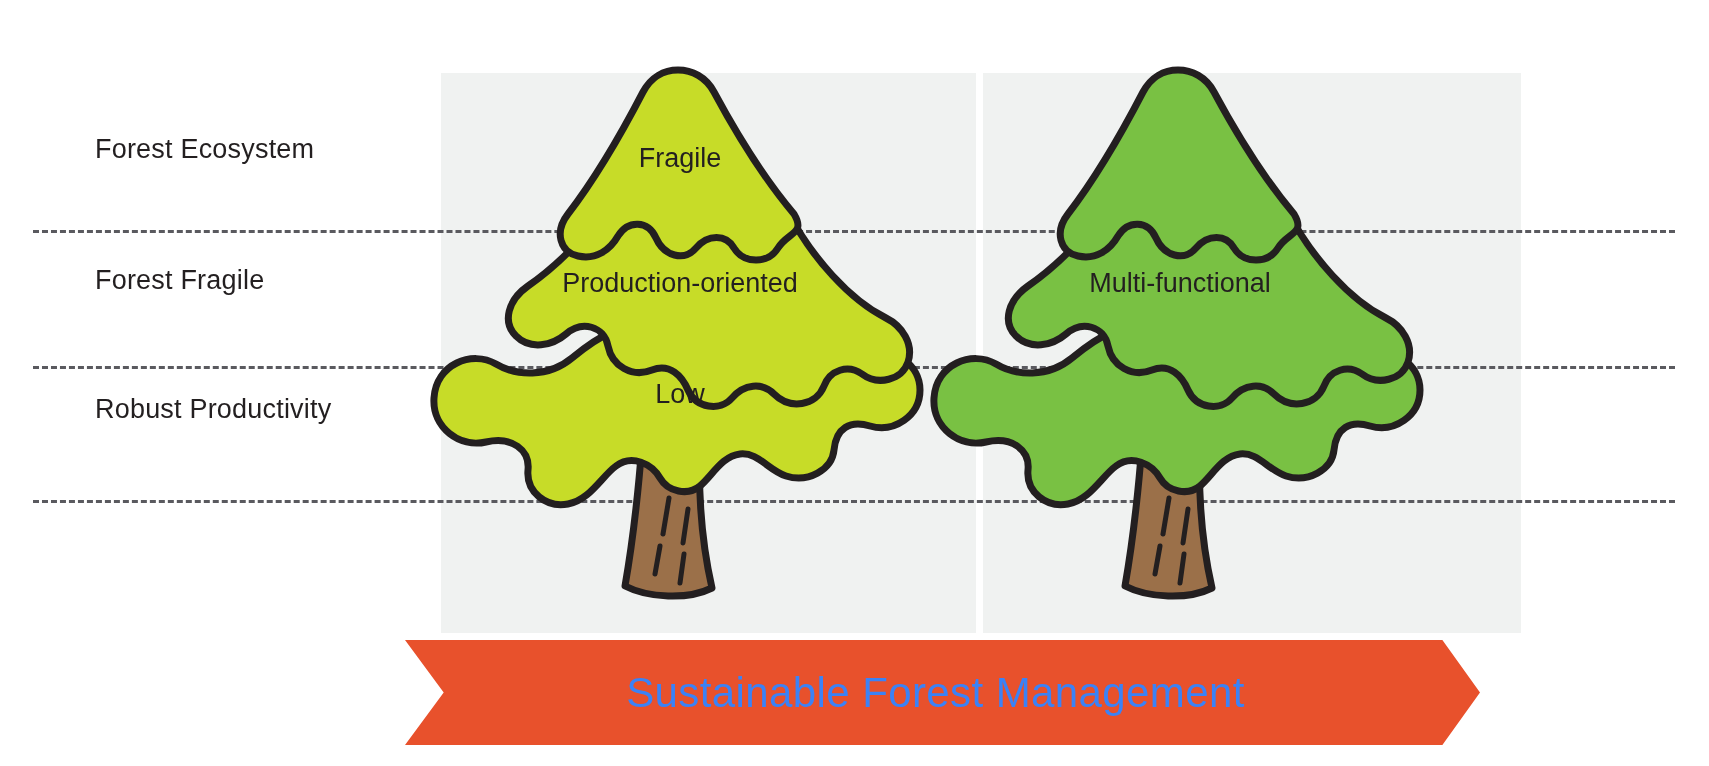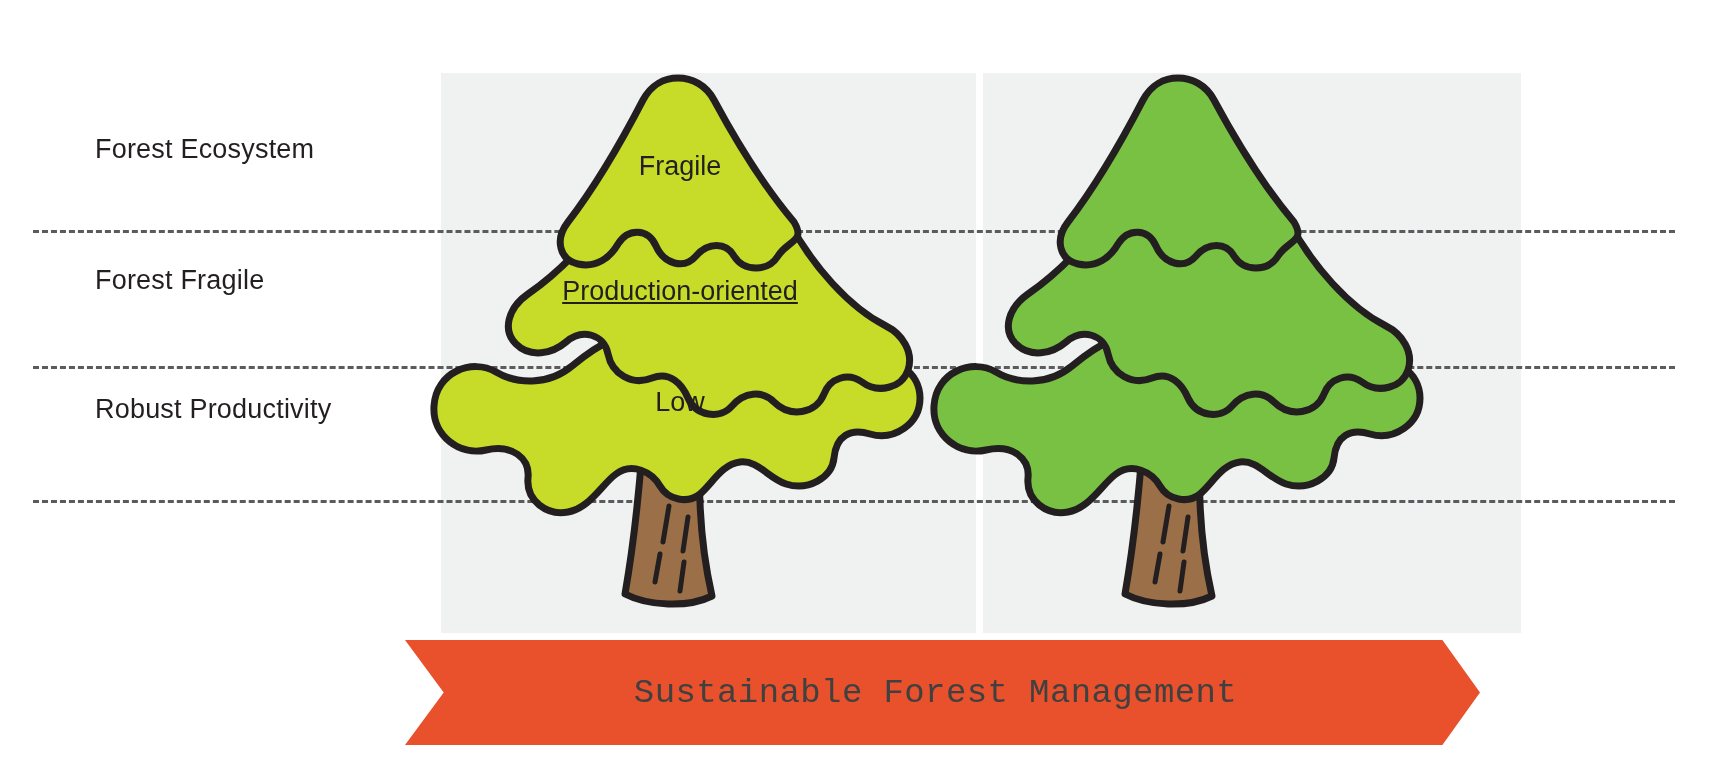--- a/index.html
+++ b/index.html
@@ -56,40 +56,40 @@
     height: 0;
     border-top: 3px dashed #5a5a5f;
   }
   #divider-1 { top: 188px; }
   #divider-2 { top: 324px; }
   #divider-3 { top: 458px; }
 
   
   .tree {
     position: absolute;
-    top: 12px;
+    top: 4px;
     width: 520px;
     height: 560px;
   }
   #tree-left  { left: 420px; }
   #tree-right { left: 920px; }
   .tree svg { display: block; width: 100%; height: 100%; overflow: visible; }
 
   .tree-text {
     position: absolute;
     width: 100%;
     text-align: center;
     color: #231f20;
     font-size: 27px;
     font-family: "Liberation Sans", sans-serif;
     white-space: nowrap;
     pointer-events: none;
   }
   .t-eco  { top: 97px; }
-  .t-func { top: 222px; text-decoration: underline; }
+  .t-func { top: 222px; }
   .t-prod { top: 333px; }
 
   
   #banner {
     position: absolute;
     left: 405px;
     top: 598px;
     width: 1075px;
     height: 105px;
   }
@@ -99,23 +99,23 @@
     background: #e8512c;
     -webkit-clip-path: polygon(0 0, 96.5% 0, 100% 50%, 96.5% 100%, 0 100%, 3.6% 50%);
     clip-path: polygon(0 0, 96.5% 0, 100% 50%, 96.5% 100%, 0 100%, 3.6% 50%);
   }
   #banner-text {
     position: absolute;
     inset: 0;
     display: flex;
     align-items: center;
     justify-content: center;
-    color: #404040;
-    font-size: 34px;
-    font-family: Liberation Mono, monospace;
+    color: #3b82f6;
+    font-size: 42px;
+    font-family: Liberation Sans, sans-serif;
     letter-spacing: 0.4px;
     padding-right: 14px;
     box-sizing: border-box;
   }
 </style>
 </head>
 <body>
 
 <div id="stage">
 
@@ -258,20 +258,21 @@
                  C 176 214, 190 204, 198 190
                  C 208 174, 228 174, 236 192
                  C 244 210, 264 216, 276 202
                  C 288 188, 306 188, 314 202
                  C 324 218, 348 218, 358 202
                  C 368 186, 386 188, 374 168
                  C 352 142, 322 98, 294 46
                  C 286 31, 272 24, 258 24 Z" fill="#79c143" stroke="#231f20" stroke-width="7" stroke-linejoin="round" stroke-linecap="round"></path>
       </g>
     </svg>
+    <div class="tree-text t-func">Multi-functional</div>
   </div>
 
   <div id="banner">
     <div id="banner-shape"></div>
     <div id="banner-text">Sustainable Forest Management</div>
   </div>
 
 </div>
 
 </body></html>

